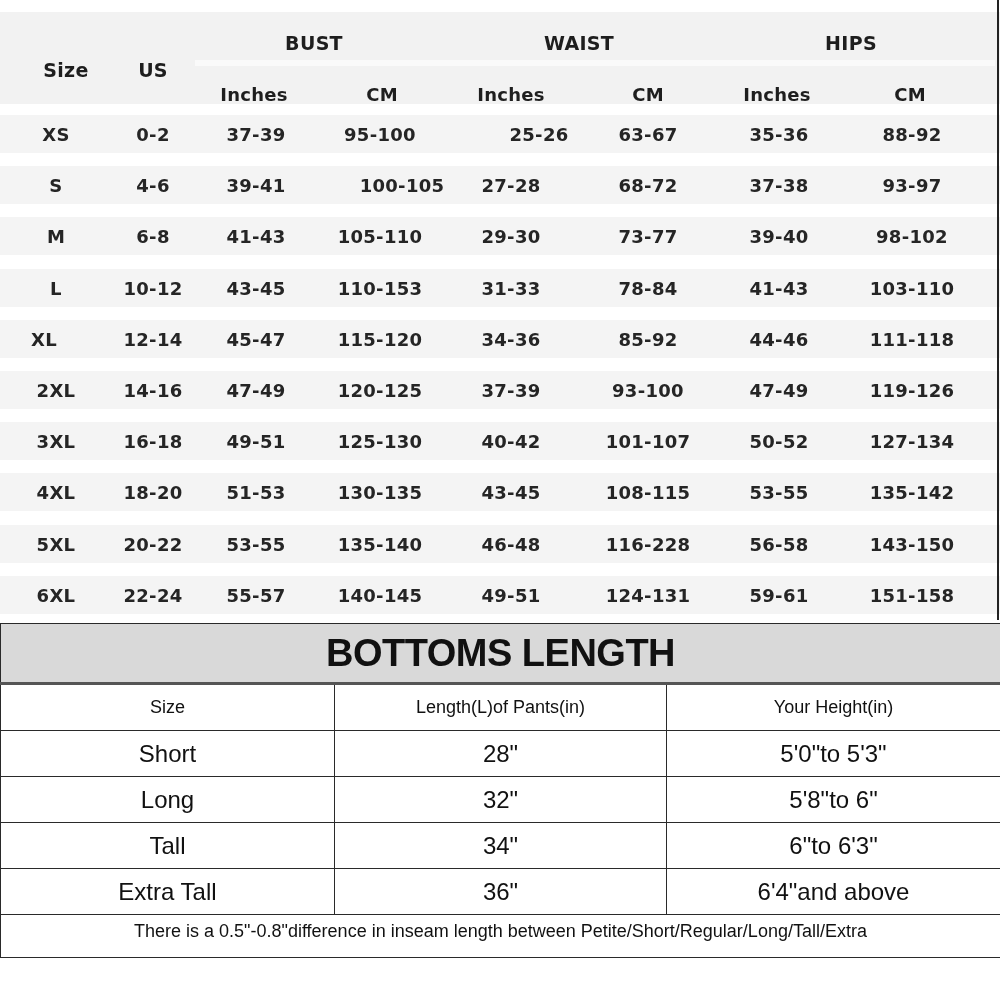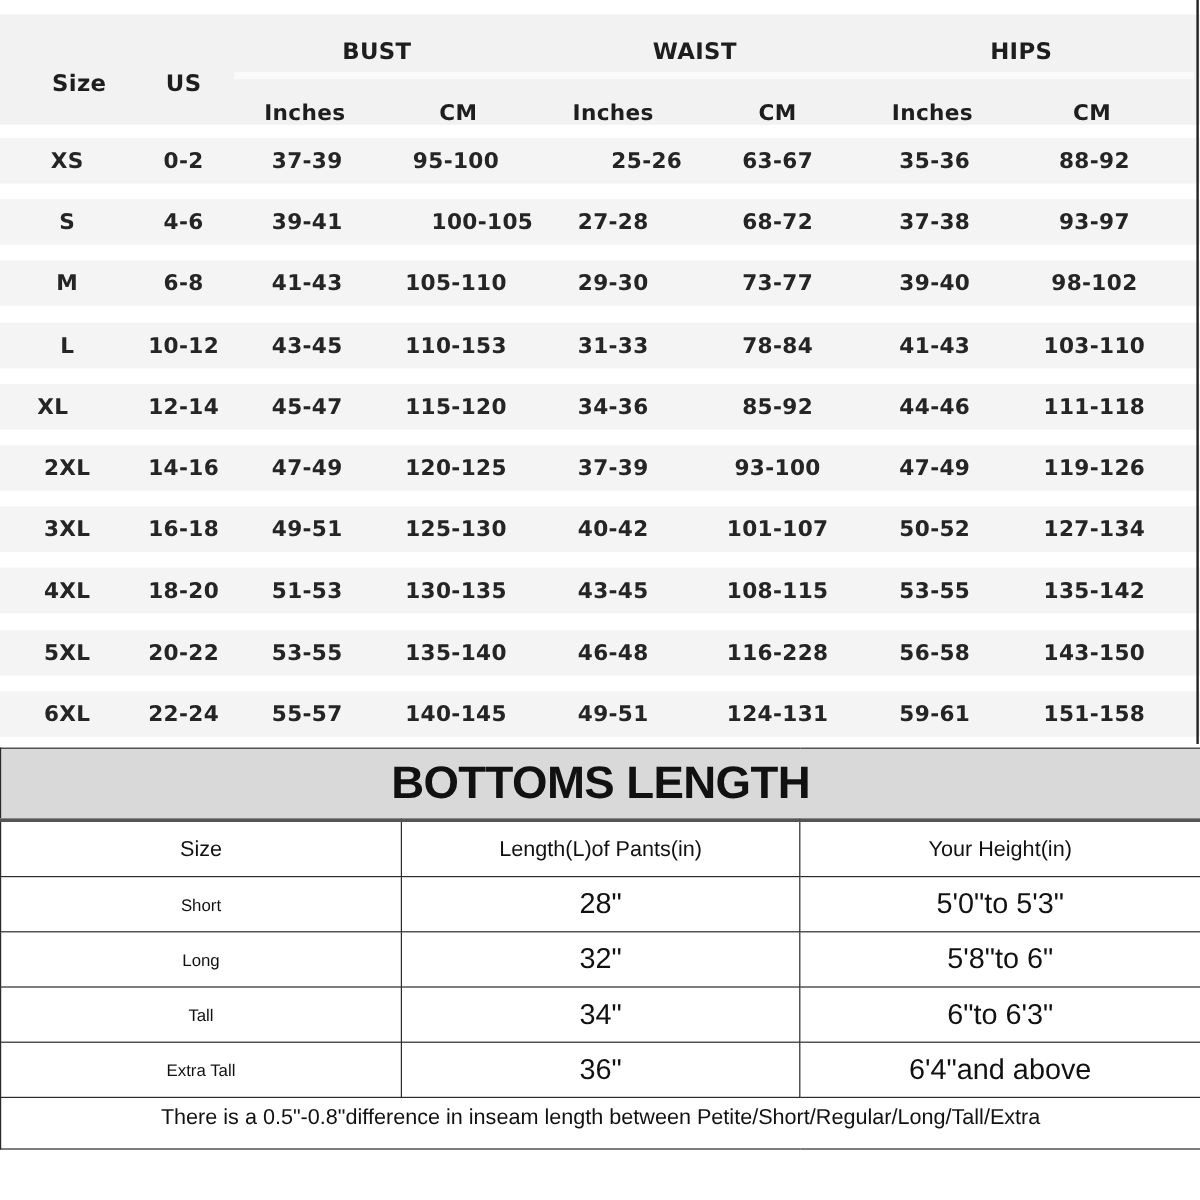--- a/index.html
+++ b/index.html
@@ -19,21 +19,21 @@
 
   .right-edge { position: absolute; left: 997px; top: 0; width: 2px; height: 620px; background: #222; }
 
   
   .bottoms { position: absolute; left: 0; top: 623px; width: 1000px; height: 377px; }
   .bl-table { border-collapse: collapse; width: 1000px; table-layout: fixed; }
   .bl-table td { border: 1.5px solid #2a2a2a; text-align: center; vertical-align: middle; font-family: "Liberation Sans", sans-serif; color: #111; padding: 0; }
   .bl-title { background: #d9d9d9; height: 58px; font-size: 38px; font-weight: bold; letter-spacing: -0.5px; border-bottom: 3px solid #555 !important; }
   .bl-head td { height: 45px; font-size: 18px; }
   .bl-row td { height: 45px; }
-  .bl-row td.size { font-size: 14px; }
+  .bl-row td.size { font-size: 24px; }
   .bl-row td.val { font-size: 24px; }
   .bl-note { height: 36px; font-size: 18px; vertical-align: top !important; padding-top: 6px !important; }
 </style>
 </head>
 <body>
 
 <div class="size-chart">
   <div class="sc-header">
     <div class="sub-bg"></div>
     <span class="sc-cell sc-main" style="left:66px">Size</span>

